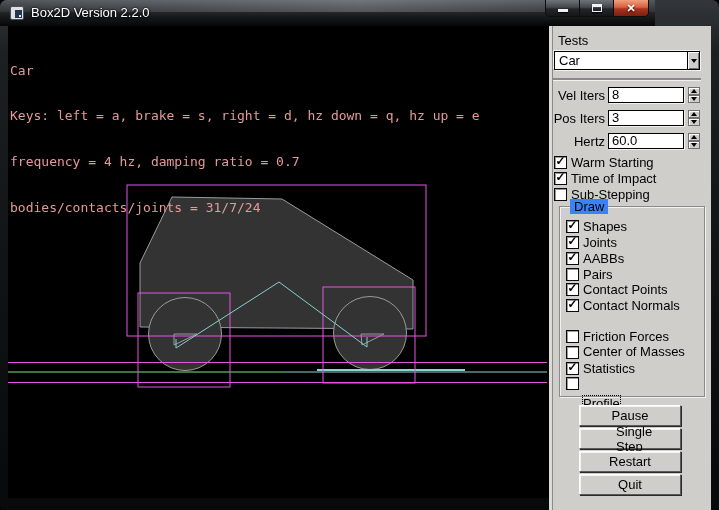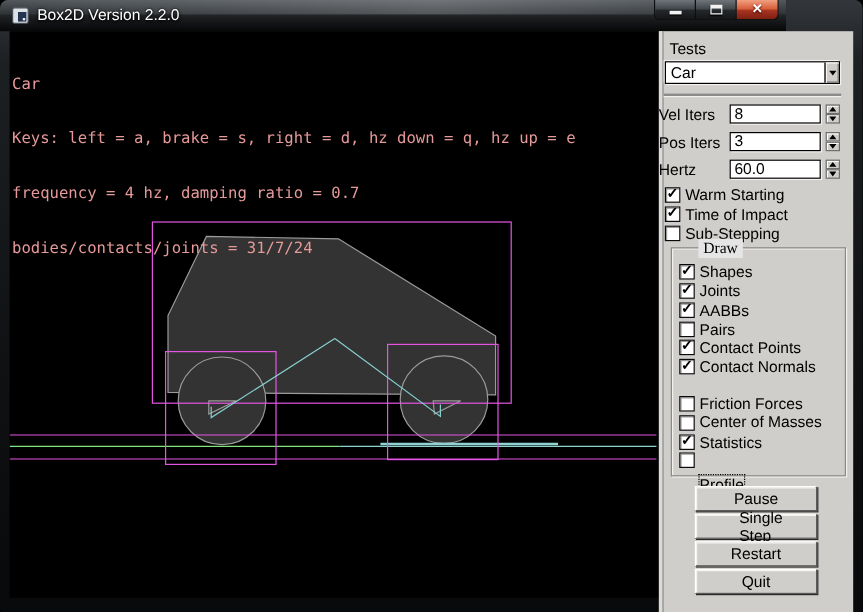--- a/index.html
+++ b/index.html
@@ -49,38 +49,38 @@
     display:flex; align-items:center; justify-content:center;
     box-shadow:inset 1px 1px 0 #fff, inset -1px -1px 0 #6f6f6f; }
   .tri-down { width:0; height:0; border-left:3.5px solid transparent; border-right:3.5px solid transparent; border-top:4px solid #000; }
   .tri-up-s { width:0; height:0; border-left:3px solid transparent; border-right:3px solid transparent; border-bottom:4px solid #000; }
   .tri-down-s { width:0; height:0; border-left:3px solid transparent; border-right:3px solid transparent; border-top:4px solid #000; }
 
   .separator { position:absolute; left:4px; top:52px; width:148px; height:2px;
     background:#8a8a8a; box-shadow:0 1px 0 #f2f1ee; }
 
   .spin-row { position:absolute; left:0; width:162px; height:16px; }
-  .spin-label { position:absolute; left:0; top:1px; width:56px; }
+  .spin-label { position:absolute; left:0; top:1px; width:56px; text-align:right; }
   .spin-field { position:absolute; left:59px; top:0; width:76px; height:16px; background:#fff;
     border:1px solid #000; box-shadow:1px 1px 0 #f2f1ee; font-size:13px; padding-left:3px; line-height:14px;
     font-family:"Liberation Sans", sans-serif; }
   .spinner { position:absolute; left:139px; top:0; width:12px; height:16px; }
   .spin-btn { width:12px; height:8px; background:#d0ceca; border:1px solid #6f6f6f;
     box-shadow:inset 1px 1px 0 #fff; display:flex; align-items:center; justify-content:center; }
 
   .cb-row { position:absolute; left:5px; height:14px; display:flex; align-items:center; }
   .cb-box { width:13px; height:13px; background:#fff; border:1px solid #0a0a0a;
     box-shadow:inset 1px 1px 0 #9a9a9a; display:flex; align-items:center; justify-content:center; flex:none; }
   .cb-mark { font-size:12px; font-weight:bold; line-height:1; margin-top:-2px; color:#000; }
   .cb-label { margin-left:4px; white-space:nowrap; }
   .cb-label.focused { outline:1px dotted #000; outline-offset:0px;margin-top:40px; }
 
   .groupbox { position:absolute; left:10px; top:180px; width:146px; height:191px;
     border:1px solid #8a8a8a; box-shadow:inset 1px 1px 0 #f2f1ee, 1px 1px 0 #f2f1ee; }
-  .groupbox-title { position:absolute; left:22px; top:-8px; background:#e5e5e5; padding:0 4px;font-family:Liberation Serif, serif; }
+  .groupbox-title { position:absolute; left:10px; top:-8px; background:#3b82f6; padding:0 4px; }
   .g-row { position:absolute; left:6px; height:14px; display:flex; align-items:center; }
 
   .push-btn { position:absolute; left:30px; width:102px; height:21px; background:#d0ceca;
     border:1px solid #5a5a5a; border-top-color:#fff; border-left-color:#fff;
     box-shadow:1px 1px 0 #2a2a2a, inset 1px 1px 0 #f5f4f1;
     display:flex; align-items:center; justify-content:center; font-size:13px; }
 </style>
 </head>
 <body>
 

